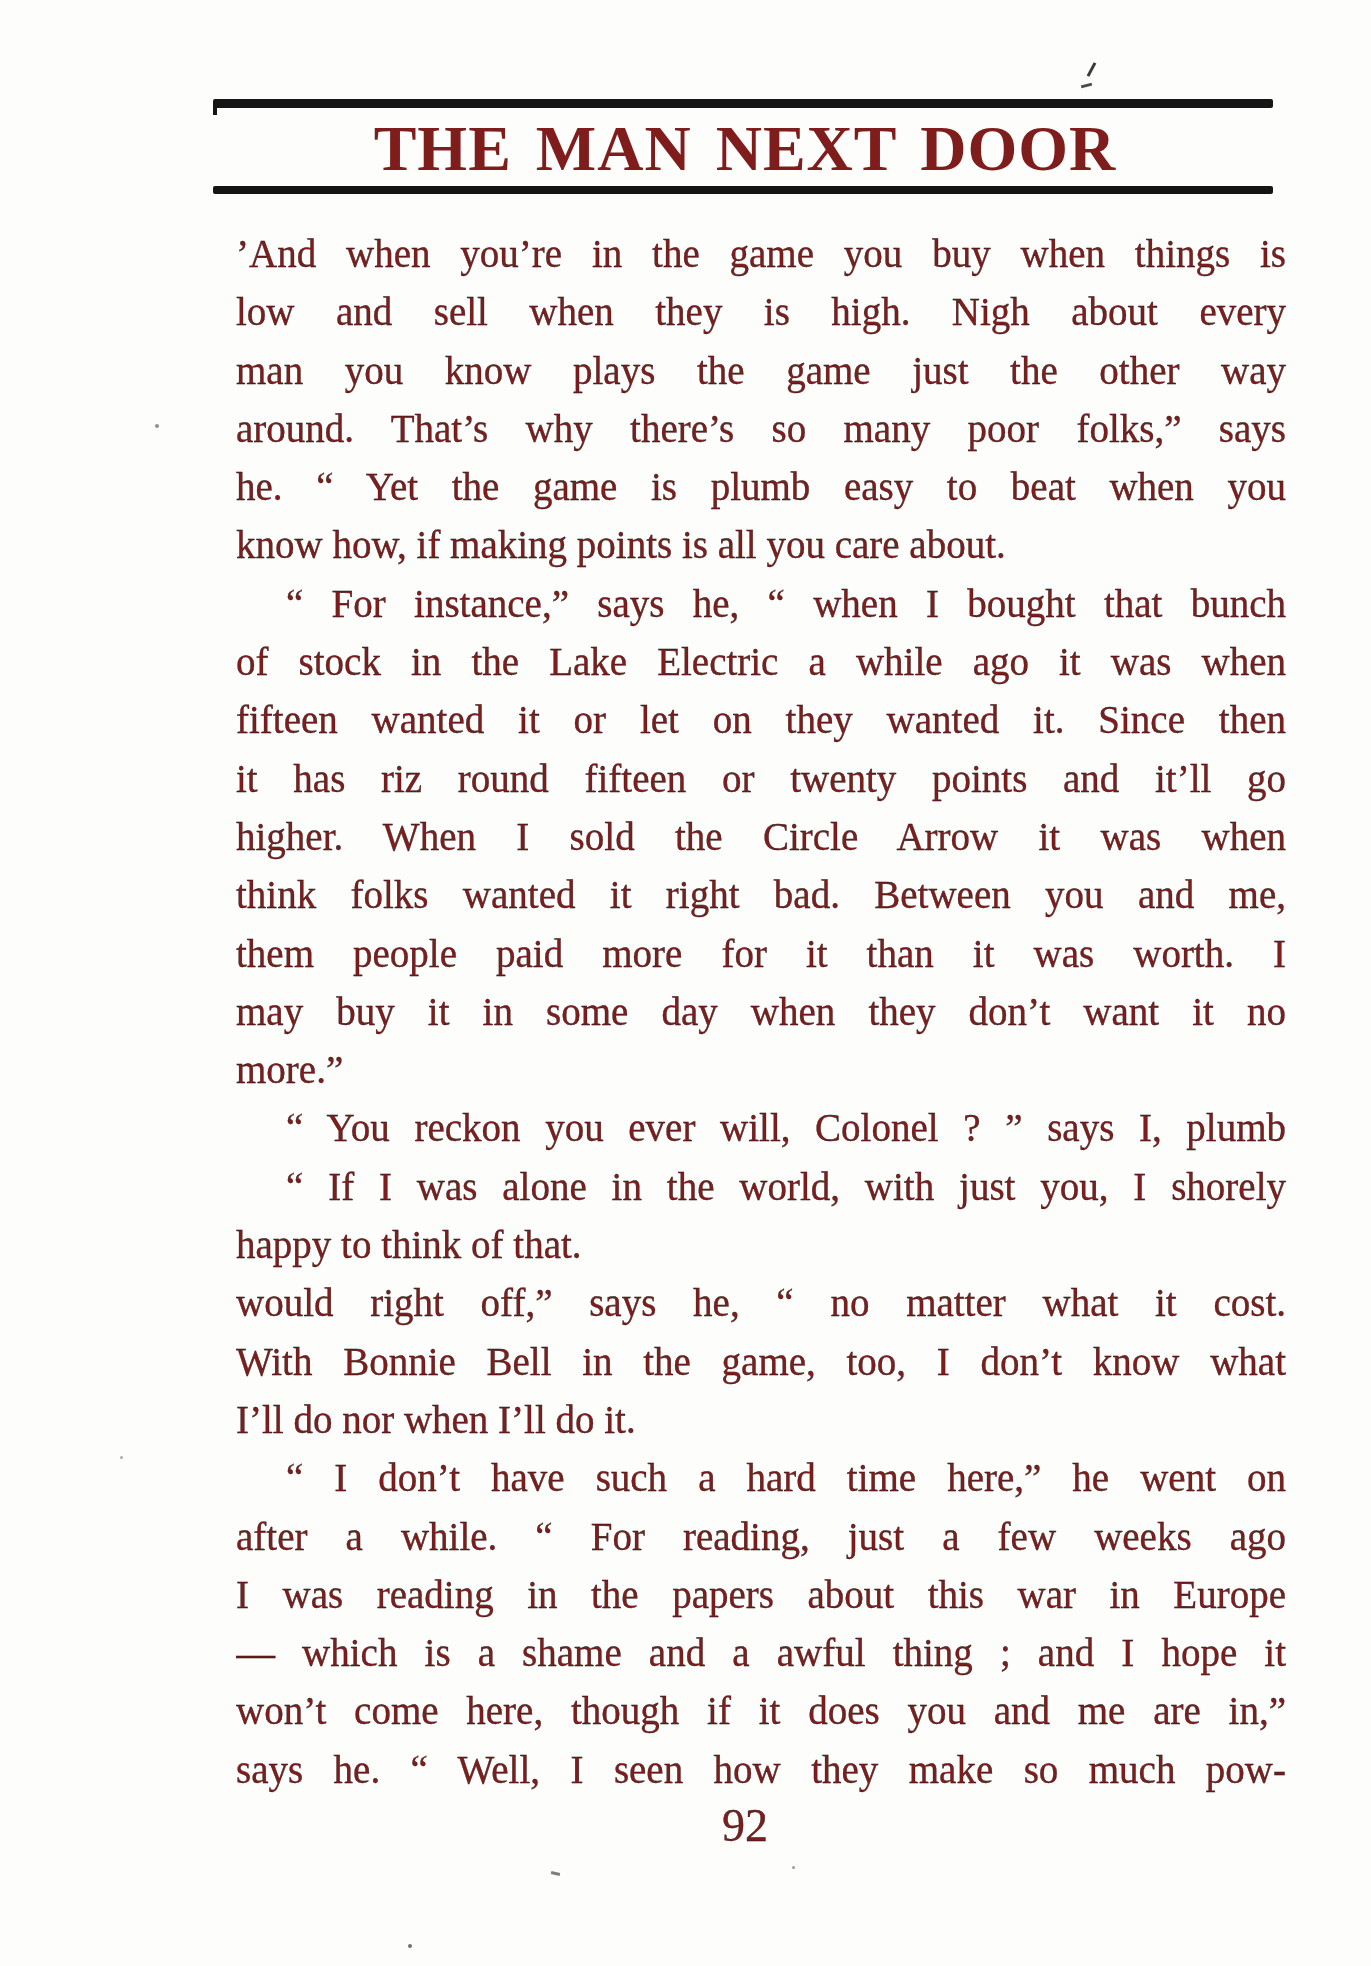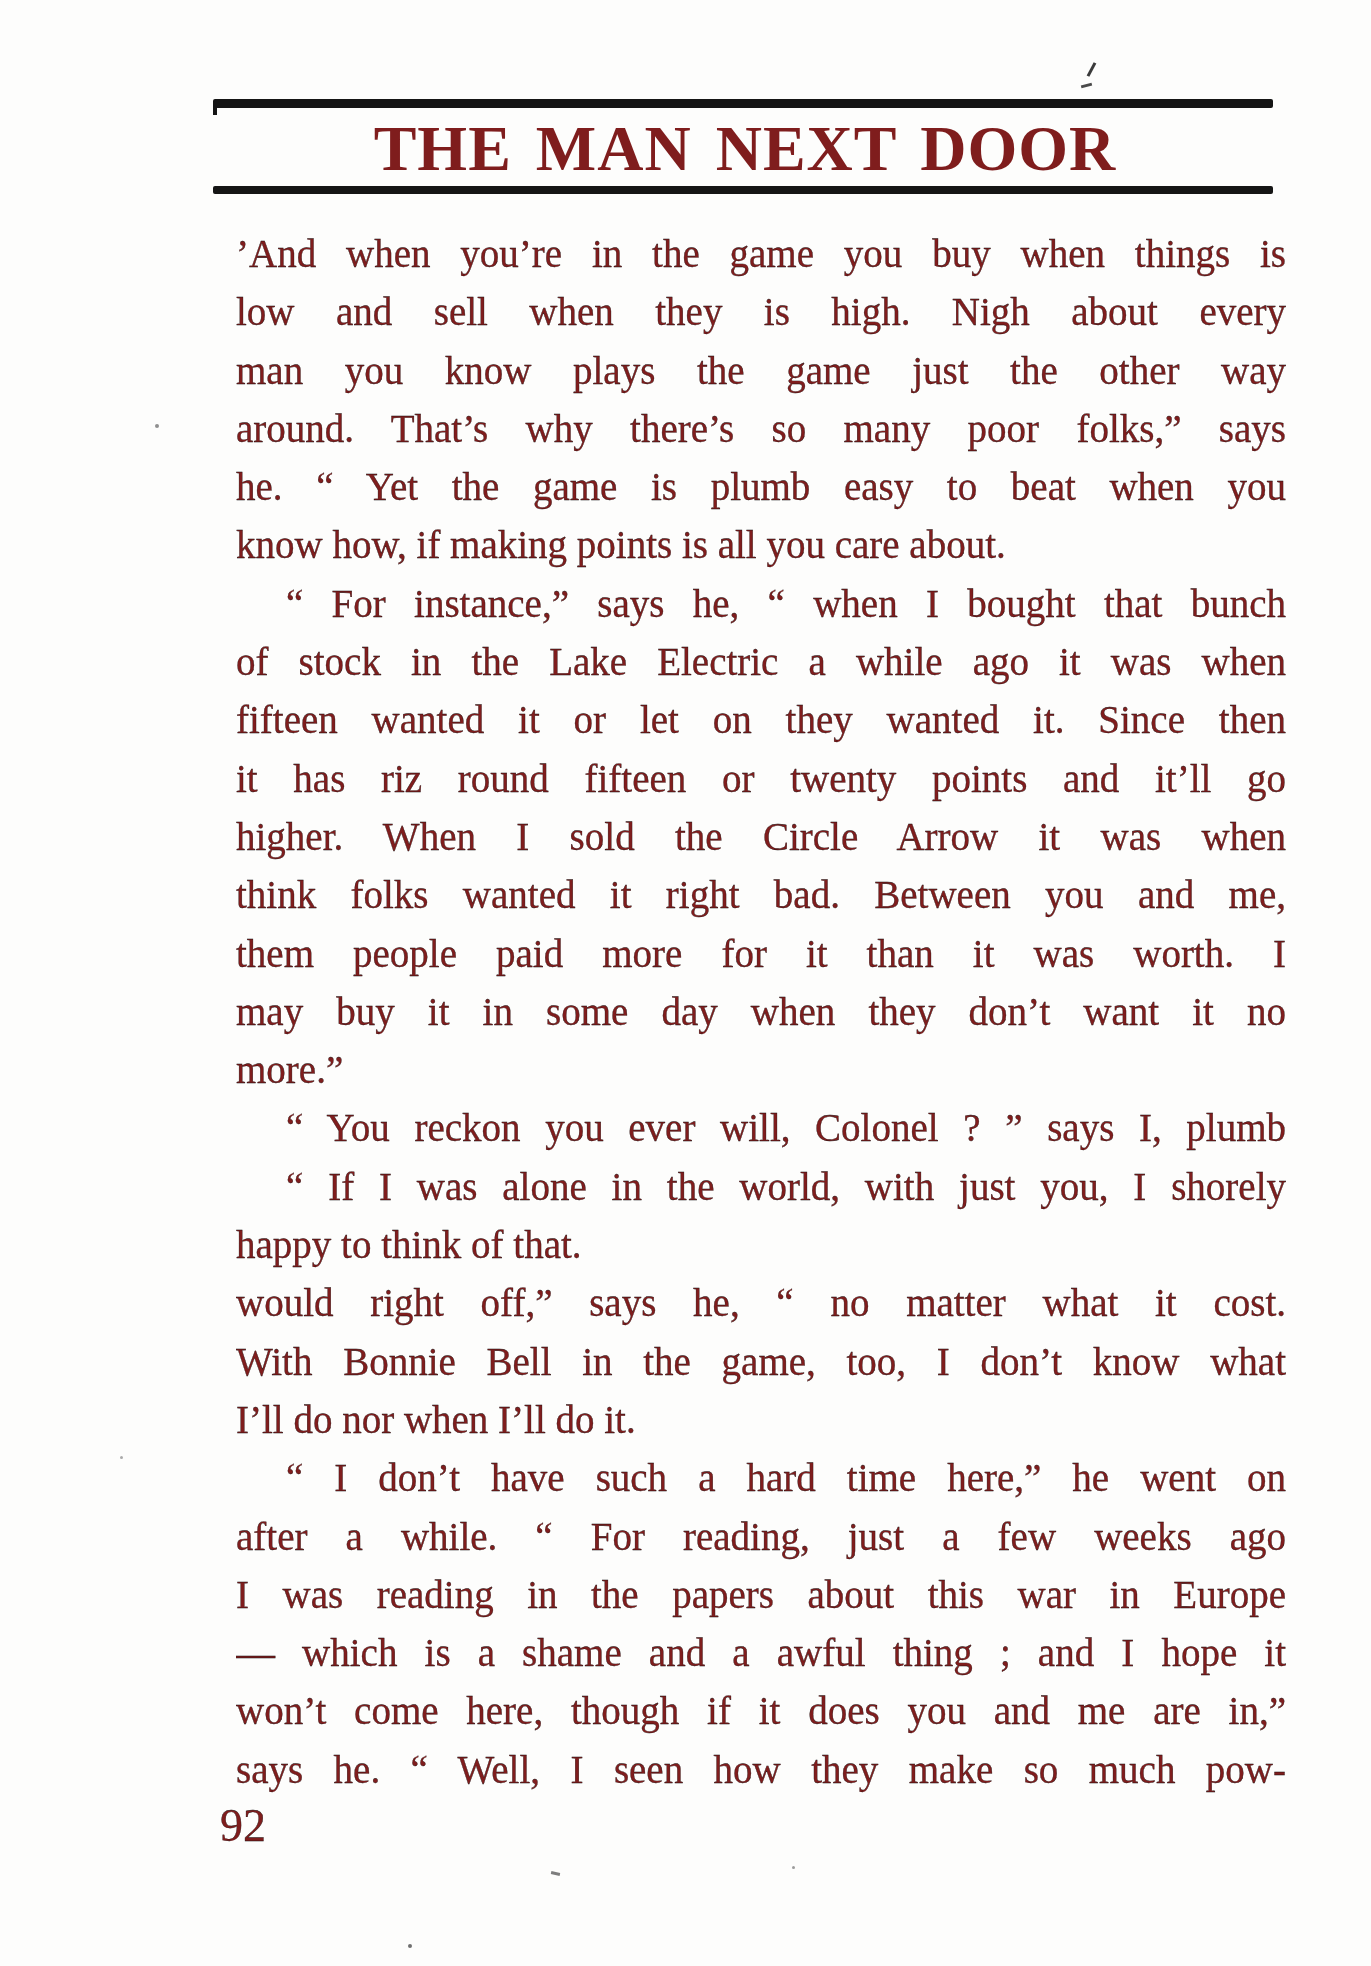--- a/index.html
+++ b/index.html
@@ -64,21 +64,21 @@
   .line.indent {
     text-indent: 50px;
   }
   .pageno {
     position: absolute;
     left: 220px;
     width: 1050px;
     top: 1800px;
     height: 52px;
     line-height: 52px;
-    text-align: left;
+    text-align: center;
     font-size: 46px;
     -webkit-text-stroke: 0.3px #0d0d0d;
   }
   
   .artifact { position: absolute; pointer-events: none; }
   .a-squiggle-1 { left: 1090px; top: 62px; width: 3px; height: 15px; background: #3a3a3a; transform: rotate(28deg); }
   .a-squiggle-2 { left: 1081px; top: 84px; width: 11px; height: 3px; background: #4a4a4a; transform: rotate(-14deg); }
   .a-dot-1 { left: 155px; top: 424px; width: 4px; height: 4px; background: #8f8f8f; border-radius: 50%; }
   .a-dot-2 { left: 408px; top: 1944px; width: 4px; height: 4px; background: #6f6f6f; border-radius: 50%; }
   .a-dash-1 { left: 551px; top: 1872px; width: 9px; height: 3px; background: #7d7d7d; transform: rotate(12deg); }

